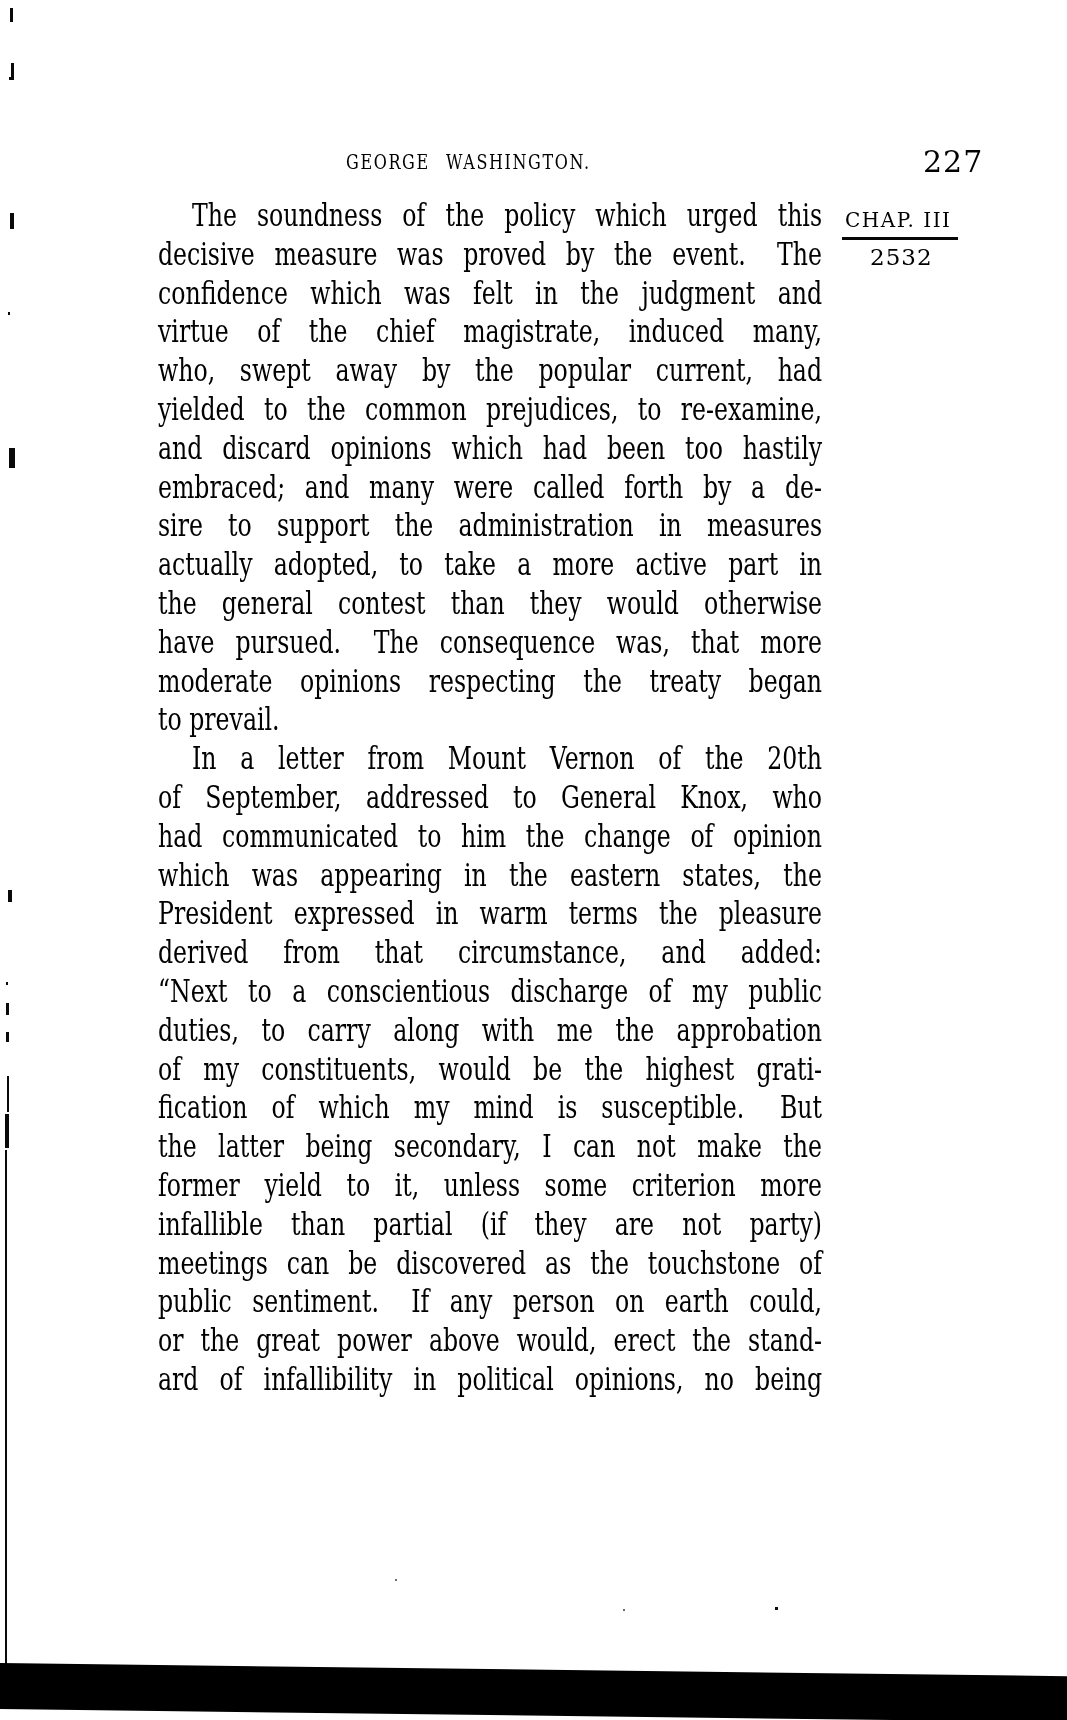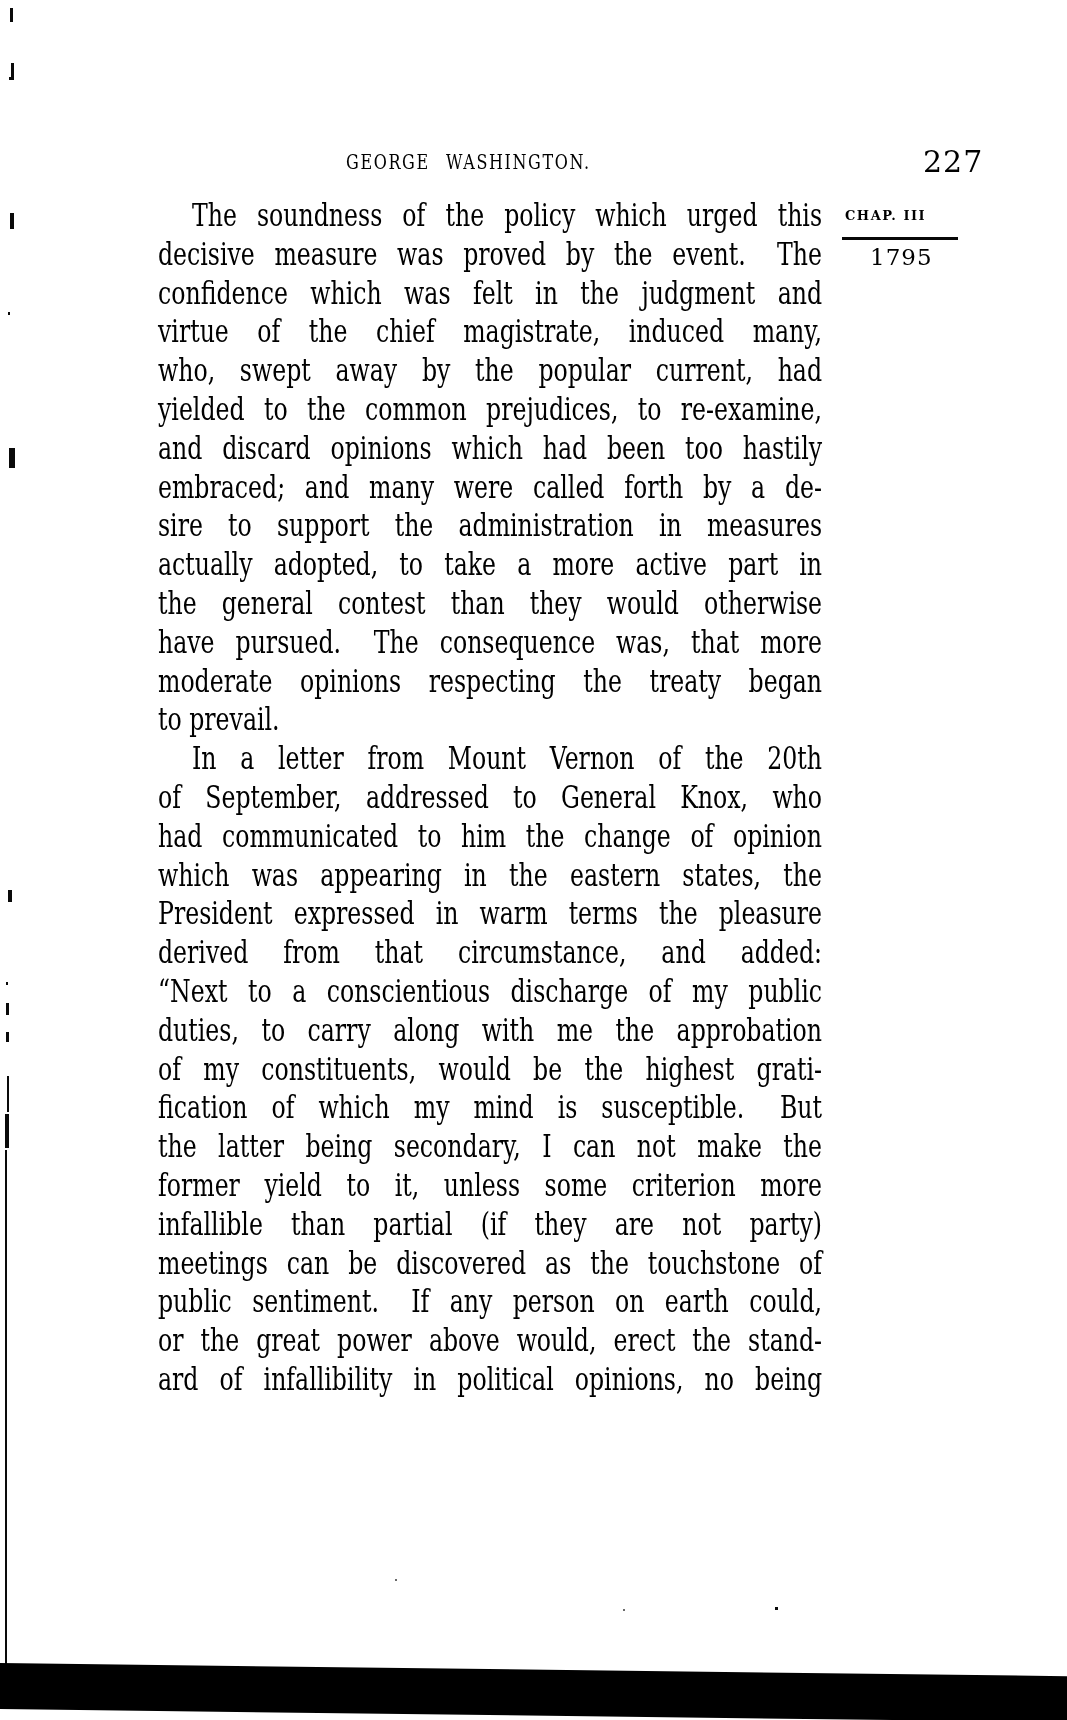--- a/index.html
+++ b/index.html
@@ -18,21 +18,21 @@
     white-space:nowrap;
     transform:scaleX(0.8);transform-origin:left top;
   }
   .page-number{
     position:absolute;left:903px;top:144px;
     font-size:30px;letter-spacing:1px;margin-left:20px;
   }
   
   .margin-chapter{
     position:absolute;left:845px;top:208px;
-    font-size:13px;letter-spacing:1.5px;white-space:nowrap;font-weight:bold;
+    font-size:20px;letter-spacing:1.5px;white-space:nowrap;
   }
   .margin-rule{
     position:absolute;left:842px;top:237px;
     width:116px;height:3px;background:#070707;
   }
   .margin-year{
     position:absolute;left:870px;top:244px;
     font-size:23px;letter-spacing:1px;
   }
   
@@ -64,21 +64,21 @@
 </head>
 <body>
 
 <div id="page">
 
   <div class="running-title">GEORGE WASHINGTON.</div>
   <div class="page-number">227</div>
 
   <div class="margin-chapter">CHAP. III</div>
   <div class="margin-rule"></div>
-  <div class="margin-year">1795</div>
+  <div class="margin-year">2532</div>
 
   <div class="body-block">
     <div class="ln indent">The soundness of the policy which urged this</div>
     <div class="ln">decisive measure was proved by the event.  The</div>
     <div class="ln">confidence which was felt in the judgment and</div>
     <div class="ln">virtue of the chief magistrate, induced many,</div>
     <div class="ln">who, swept away by the popular current, had</div>
     <div class="ln">yielded to the common prejudices, to re-examine,</div>
     <div class="ln">and discard opinions which had been too hastily</div>
     <div class="ln">embraced; and many were called forth by a de-</div>

